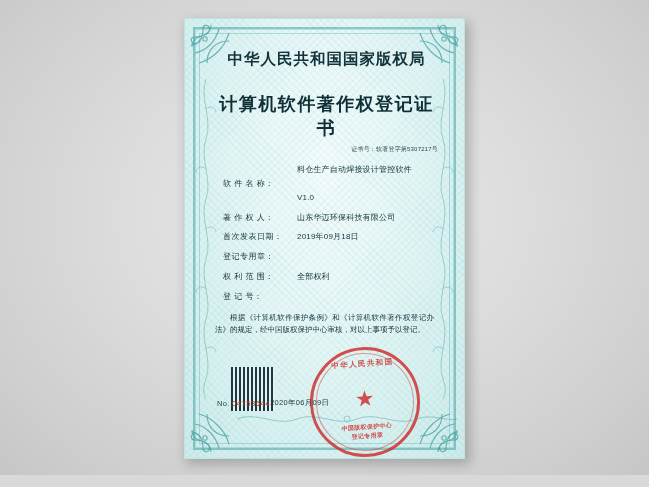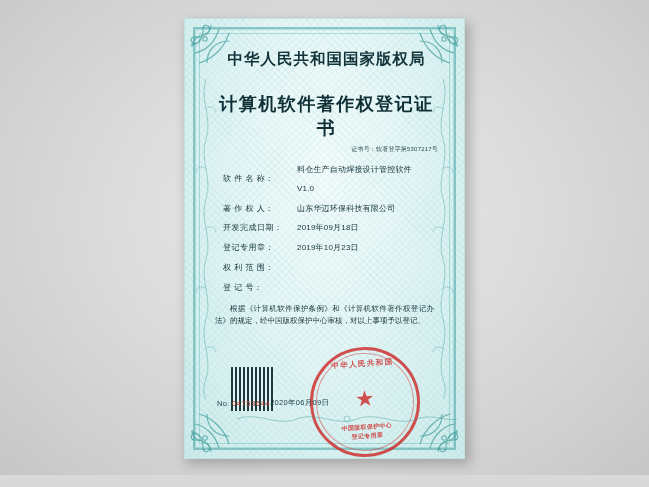--- a/index.html
+++ b/index.html
@@ -140,21 +140,21 @@
     flex: 0 0 74px;
     letter-spacing: 0.5px;
     white-space: nowrap;
   }
   .field-value {
     flex: 1;
     letter-spacing: 0.2px;
   }
   .field-value .sub {
     display: block;
-    margin-top: 8px;
+    margin-top: 17px;
   }
   .legal {
     margin-top: 9px;
     padding: 0 8px 0 4px;
     font-size: 7.5px;
     line-height: 1.65;
     color: #14343b;
     text-align: justify;
     text-indent: 15px;
   }
@@ -346,32 +346,32 @@
             <span class="sub">V1.0</span>
           </div>
         </div>
 
         <div class="field-row">
           <div class="field-label">著 作 权 人：</div>
           <div class="field-value">山东华迈环保科技有限公司</div>
         </div>
 
         <div class="field-row">
-          <div class="field-label">开发完成日期：</div>
+          <div class="field-label">首次发表日期：</div>
           <div class="field-value">2019年09月18日</div>
         </div>
 
         <div class="field-row">
           <div class="field-label">登记专用章：</div>
-          <div class="field-value">2019年10月23日</div>
         </div>
 
 
         <div class="field-row">
           <div class="field-label">权 利 范 围：</div>
+          <div class="field-value">全部权利</div>
         </div>
 
         <div class="field-row">
           <div class="field-label">登 记 号：</div>
         </div>
 
       </div>
 
       <div class="legal">根据《计算机软件保护条例》和《计算机软件著作权登记办法》的规定，经中国版权保护中心审核，对以上事项予以登记。</div>
 

